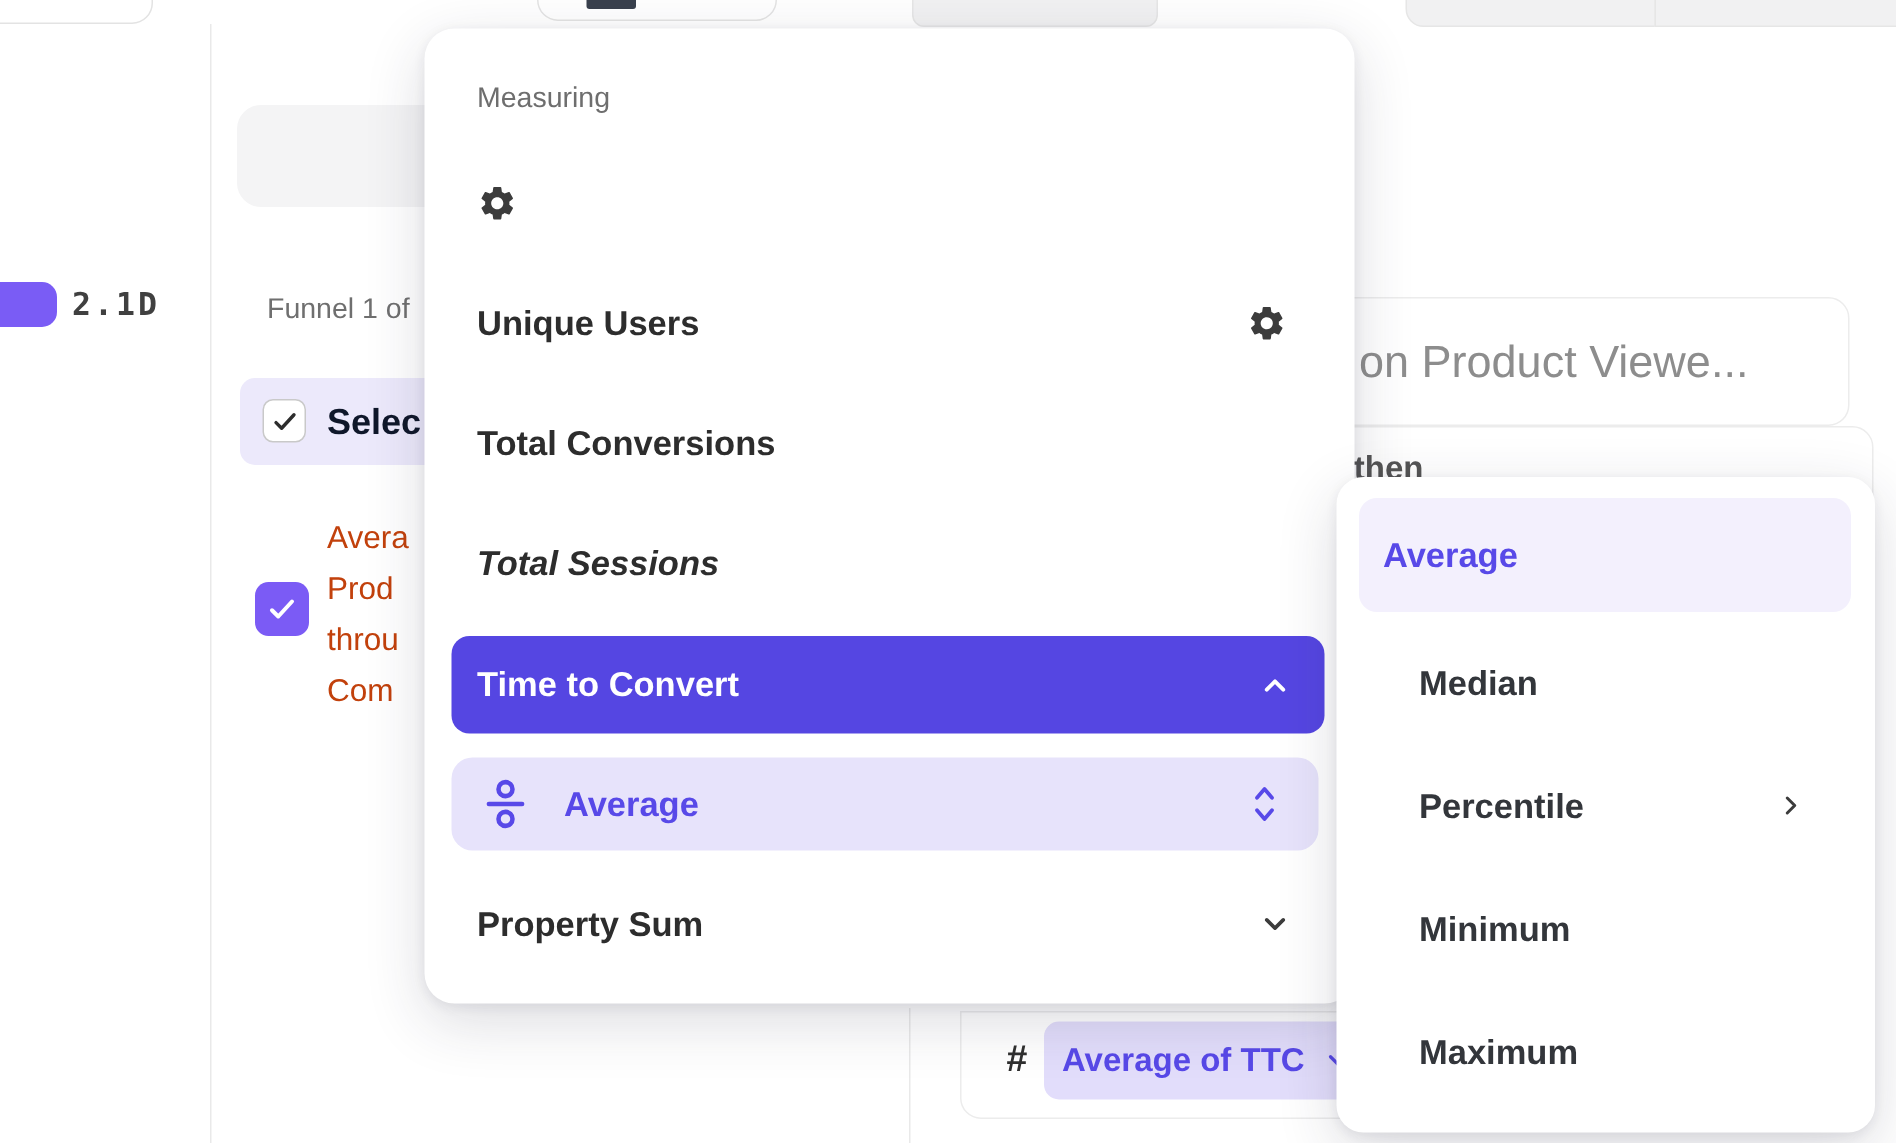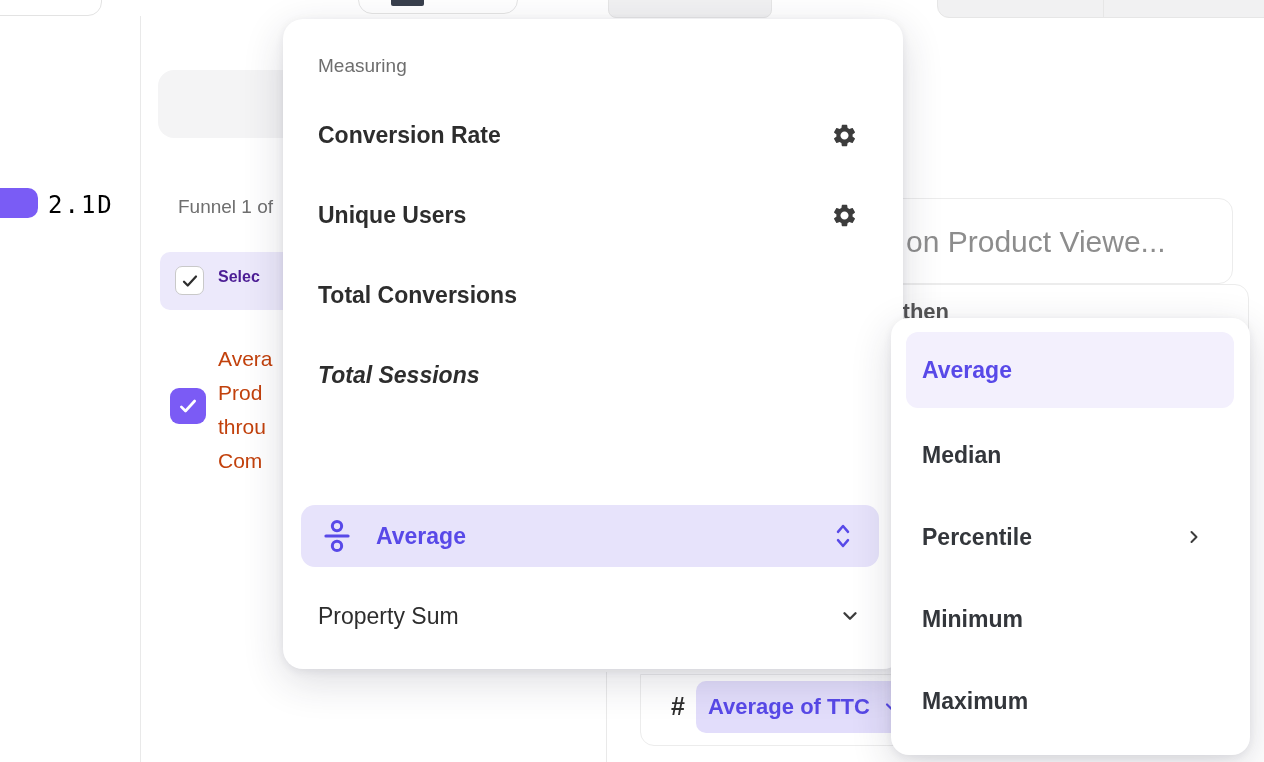--- a/index.html
+++ b/index.html
@@ -29,30 +29,30 @@
   
   .search-box { left:158px; top:70px; width:270px; height:68px;
     background:#f4f4f5; border-radius:16px; }
   .search-icon { left:178px; top:89px; }
   .search-ph { left:224px; top:88px; font-size:27px; color:#9b9b9b; }
 
   
   .legend-bar { left:-12px; top:188px; width:50px; height:30px;
     background:#7a5cf5; border-radius:10px; }
   .legend-label { left:48px; top:191px; font-family:"DejaVu Sans Mono", monospace;
-    font-size:24px; letter-spacing:2px; color:#000000; }
+    font-size:21px; letter-spacing:2px; color:#404040;font-weight:bold; }
 
   
   .funnel-label { left:178px; top:196px; font-size:19px; color:#6f6f6f; }
   .select-row { left:160px; top:252px; width:150px; height:58px;
     background:#ece9fb; border-radius:10px; }
   .select-check { left:15px; top:14px; width:29px; height:29px; background:#fff;
     border:1.5px solid #c9c9c9; border-radius:7px;
     display:flex; align-items:center; justify-content:center; }
-  .select-label { left:58px; top:16px; font-size:16px; font-weight:700; color:#4c1d95; }
+  .select-label { left:58px; top:16px; font-size:24px; font-weight:700; color:#0f172a; }
   .step-check { left:170px; top:388px; width:36px; height:36px; background:#7b5bf5;
     border-radius:9px; display:flex; align-items:center; justify-content:center; }
   .step-desc { left:218px; top:342px; width:70px; font-size:21px; color:#c2410c;
     line-height:34px; white-space:nowrap; overflow:visible; }
 
   
   .card { background:#fff; border:1px solid #ececec; border-radius:14px; }
   .event-card { left:700px; top:198px; width:533px; height:86px; }
   .event-text { left:205px; top:26px; font-size:30px; color:#8d8d8d; font-weight:500; white-space:nowrap; }
   .then-card { left:700px; top:284px; width:549px; height:116px; }
@@ -77,33 +77,33 @@
   .ttc-row { left:18px; top:405px; width:582px; height:65px; background:#5546e2;
     border-radius:12px; display:flex; align-items:center; justify-content:space-between;
     padding:0 22px 0 17px; }
   .ttc-row .lbl { font-size:23px; font-weight:600; color:#fff; }
   .avg-row { left:18px; top:486px; width:578px; height:62px; background:#e7e3fb;
     border-radius:14px; display:flex; align-items:center; padding:0 26px 0 22px; }
   .avg-row .lbl { font-size:23px; font-weight:600; color:#5849e8; margin-left:25px; }
   .avg-row .spacer { flex:1; }
   .ps-row { left:18px; top:565px; width:584px; height:64px; display:flex;
     align-items:center; justify-content:space-between; padding:0 24px 0 17px; }
-  .ps-row .lbl { font-size:23px; font-weight:400; color:#2d2d2d; }
+  .ps-row .lbl { font-size:23px; font-weight:700; color:#2d2d2d; }
 
   
   .sub-panel { left:891px; top:318px; width:359px; height:437px; background:#fff;
     border-radius:18px;
     box-shadow:0 12px 40px rgba(40,40,60,.16), 0 2px 8px rgba(40,40,60,.08);
     z-index:20; }
   .sub-sel { left:15px; top:14px; width:328px; height:76px; background:#f3f0fd;
     border-radius:12px; display:flex; align-items:center; padding-left:16px; }
   .sub-sel .lbl { font-size:23px; font-weight:600; color:#5849e8; }
   .sub-item { left:15px; width:328px; height:56px; display:flex; align-items:center;
     justify-content:space-between; padding:0 30px 0 16px; }
-  .sub-item .lbl { font-size:23px; font-weight:600; color:#33363b; }
+  .sub-item .lbl { font-size:23px; font-weight:600; color:#33363b;margin-left:24px; }
   .si-1 { top:109px; } .si-2 { top:191px; } .si-3 { top:273px; } .si-4 { top:355px; }
 
   svg { display:block; }
 </style>
 </head>
 <body>
 
 <div id="screen">
 
   <div class="abs tl-card"></div>
@@ -163,41 +163,46 @@
       <svg width="20" height="20" viewBox="0 0 24 24" fill="none" stroke="#5849e8" stroke-width="2.6" stroke-linecap="round" stroke-linejoin="round">
           <polyline points="6,9 12,15 18,9"></polyline>
         </svg>
     </div>
   </div>
 
   <div class="abs menu-panel">
     <div class="abs menu-header">Measuring</div>
 
     <div class="abs menu-item mi-0">
-      <span class="lbl">Conversion Rate</span>
       <svg width="27" height="27" viewBox="0 0 24 24" fill="#3c3c3c">
           <path d="M19.14,12.94c0.04-0.3,0.06-0.61,0.06-0.94c0-0.32-0.02-0.64-0.07-0.94l2.03-1.58c0.18-0.14,0.23-0.41,0.12-0.61l-1.92-3.32c-0.12-0.22-0.37-0.29-0.59-0.22l-2.39,0.96c-0.5-0.38-1.03-0.7-1.62-0.94L14.4,2.81c-0.04-0.24-0.24-0.41-0.48-0.41h-3.84c-0.24,0-0.43,0.17-0.47,0.41L9.25,5.35C8.66,5.59,8.12,5.92,7.63,6.29L5.24,5.33c-0.22-0.08-0.47,0-0.59,0.22L2.74,8.87C2.62,9.08,2.66,9.34,2.86,9.48l2.03,1.58C4.84,11.36,4.8,11.69,4.8,12s0.02,0.64,0.07,0.94l-2.03,1.58c-0.18,0.14-0.23,0.41-0.12,0.61l1.92,3.32c0.12,0.22,0.37,0.29,0.59,0.22l2.39-0.96c0.5,0.38,1.03,0.7,1.62,0.94l0.36,2.54c0.05,0.24,0.24,0.41,0.48,0.41h3.84c0.24,0,0.44-0.17,0.47-0.41l0.36-2.54c0.59-0.24,1.13-0.56,1.62-0.94l2.39,0.96c0.22,0.08,0.47,0,0.59-0.22l1.92-3.32c0.12-0.22,0.07-0.47-0.12-0.61L19.14,12.94z M12,15.6c-1.98,0-3.6-1.62-3.6-3.6s1.62-3.6,3.6-3.6s3.6,1.62,3.6,3.6S13.98,15.6,12,15.6z"></path>
         </svg>
     </div>
 
     <div class="abs menu-item mi-1">
       <span class="lbl">Unique Users</span>
       <svg width="27" height="27" viewBox="0 0 24 24" fill="#3c3c3c">
           <path d="M19.14,12.94c0.04-0.3,0.06-0.61,0.06-0.94c0-0.32-0.02-0.64-0.07-0.94l2.03-1.58c0.18-0.14,0.23-0.41,0.12-0.61l-1.92-3.32c-0.12-0.22-0.37-0.29-0.59-0.22l-2.39,0.96c-0.5-0.38-1.03-0.7-1.62-0.94L14.4,2.81c-0.04-0.24-0.24-0.41-0.48-0.41h-3.84c-0.24,0-0.43,0.17-0.47,0.41L9.25,5.35C8.66,5.59,8.12,5.92,7.63,6.29L5.24,5.33c-0.22-0.08-0.47,0-0.59,0.22L2.74,8.87C2.62,9.08,2.66,9.34,2.86,9.48l2.03,1.58C4.84,11.36,4.8,11.69,4.8,12s0.02,0.64,0.07,0.94l-2.03,1.58c-0.18,0.14-0.23,0.41-0.12,0.61l1.92,3.32c0.12,0.22,0.37,0.29,0.59,0.22l2.39-0.96c0.5,0.38,1.03,0.7,1.62,0.94l0.36,2.54c0.05,0.24,0.24,0.41,0.48,0.41h3.84c0.24,0,0.44-0.17,0.47-0.41l0.36-2.54c0.59-0.24,1.13-0.56,1.62-0.94l2.39,0.96c0.22,0.08,0.47,0,0.59-0.22l1.92-3.32c0.12-0.22,0.07-0.47-0.12-0.61L19.14,12.94z M12,15.6c-1.98,0-3.6-1.62-3.6-3.6s1.62-3.6,3.6-3.6s3.6,1.62,3.6,3.6S13.98,15.6,12,15.6z"></path>
         </svg>
     </div>
 
     <div class="abs menu-item mi-2">
       <span class="lbl">Total Conversions</span>
     </div>
 
     <div class="abs menu-item mi-3">
       <span class="lbl">Total Sessions</span>
     </div>
 
+    <div class="abs ttc-row">
+      <span class="lbl">Time to Convert</span>
+      <svg width="22" height="22" viewBox="0 0 24 24" fill="none" stroke="#ffffff" stroke-width="2.8" stroke-linecap="round" stroke-linejoin="round">
+          <polyline points="6,15 12,9 18,15"></polyline>
+        </svg>
+    </div>
 
     <div class="abs avg-row">
       <svg width="28" height="36" viewBox="0 0 24 30" fill="none" stroke="#5849e8" stroke-width="2.6" stroke-linecap="round">
         <circle cx="12" cy="6.5" r="4"></circle>
           <line x1="2.5" y1="15" x2="21.5" y2="15"></line>
           <circle cx="12" cy="23.5" r="4"></circle>
       </svg>
       <span class="lbl">Average</span>
       <span class="spacer"></span>
       <svg width="20" height="28" viewBox="0 0 24 32" fill="none" stroke="#5849e8" stroke-width="3" stroke-linecap="round" stroke-linejoin="round">

